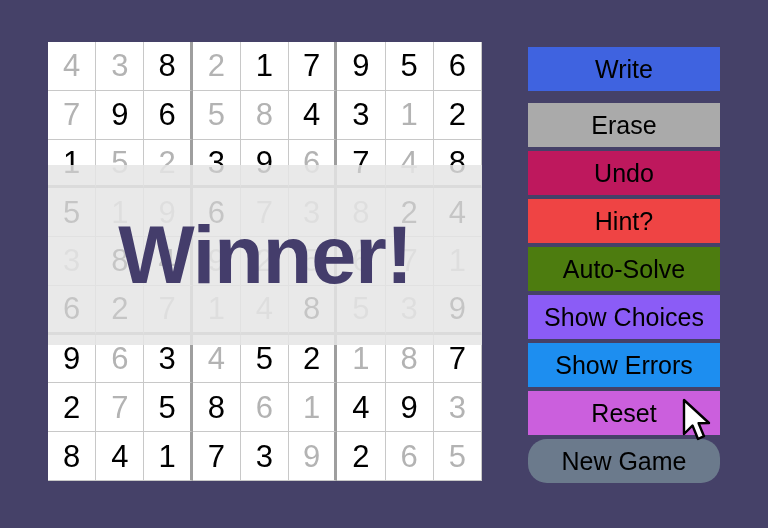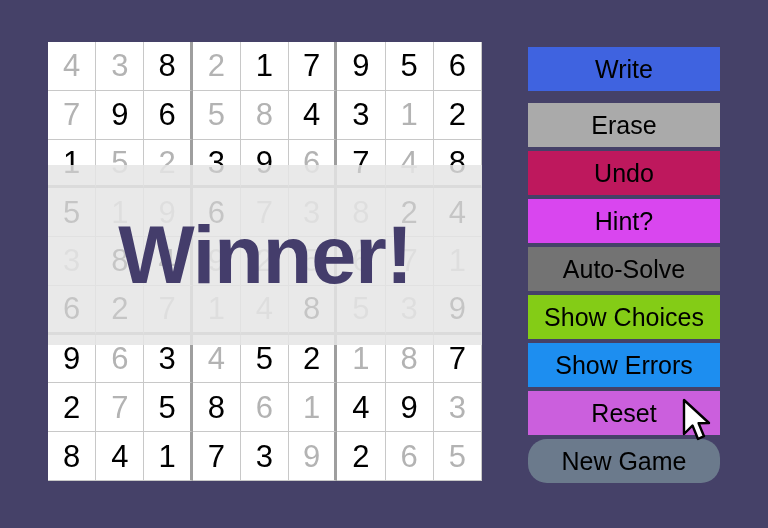--- a/index.html
+++ b/index.html
@@ -203,23 +203,23 @@
 
   <div id="winner-overlay">
     <div id="winner-text">Winner!</div>
   </div>
 </div>
 
 <div id="panel">
     <button class="btn" style="background: rgb(63, 99, 224);">Write</button>
     <button class="btn" style="background: rgb(170, 170, 170); margin-top: 8px;">Erase</button>
     <button class="btn" style="background: #be185d;">Undo</button>
-    <button class="btn" style="background: #d946ef;">Hint?</button>
-    <button class="btn" style="background: #737373;">Auto-Solve</button>
-    <button class="btn" style="background: #84cc16;">Show Choices</button>
+    <button class="btn" style="background: #ef4444;">Hint?</button>
+    <button class="btn" style="background: #4d7c0f;">Auto-Solve</button>
+    <button class="btn" style="background: #8b5cf6;">Show Choices</button>
     <button class="btn" style="background: rgb(29, 142, 240);">Show Errors</button>
     <button class="btn" style="background: rgb(203, 95, 221);">Reset</button>
     <button class="btn" style="background: rgb(107, 122, 140); border-radius: 19px;">New Game</button>
   </div>
 
 <div id="cursor">
   <svg width="34" height="48" viewBox="0 0 34 48" xmlns="http://www.w3.org/2000/svg">
     <path d="M3 2 L3 36 L11.5 27.5 L17 41 L23 38.2 L17.6 25.2 L28 25 Z" fill="#ffffff" stroke="#000000" stroke-width="2.4" stroke-linejoin="round"></path>
   </svg>
 </div>

